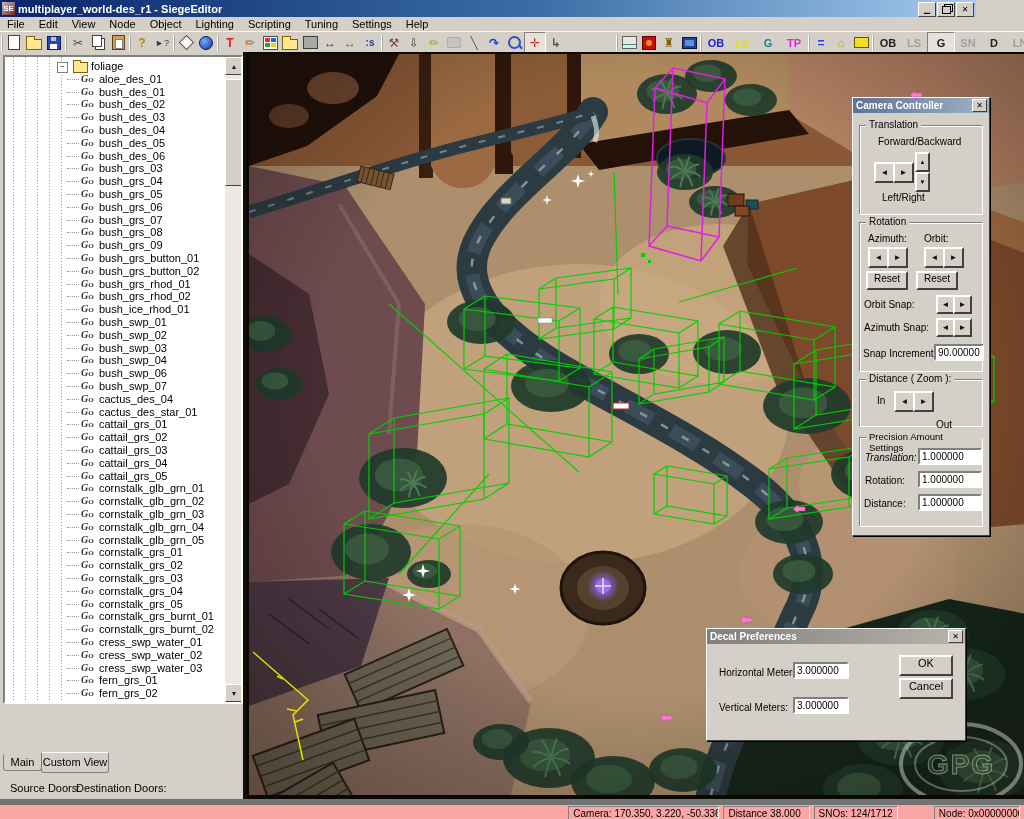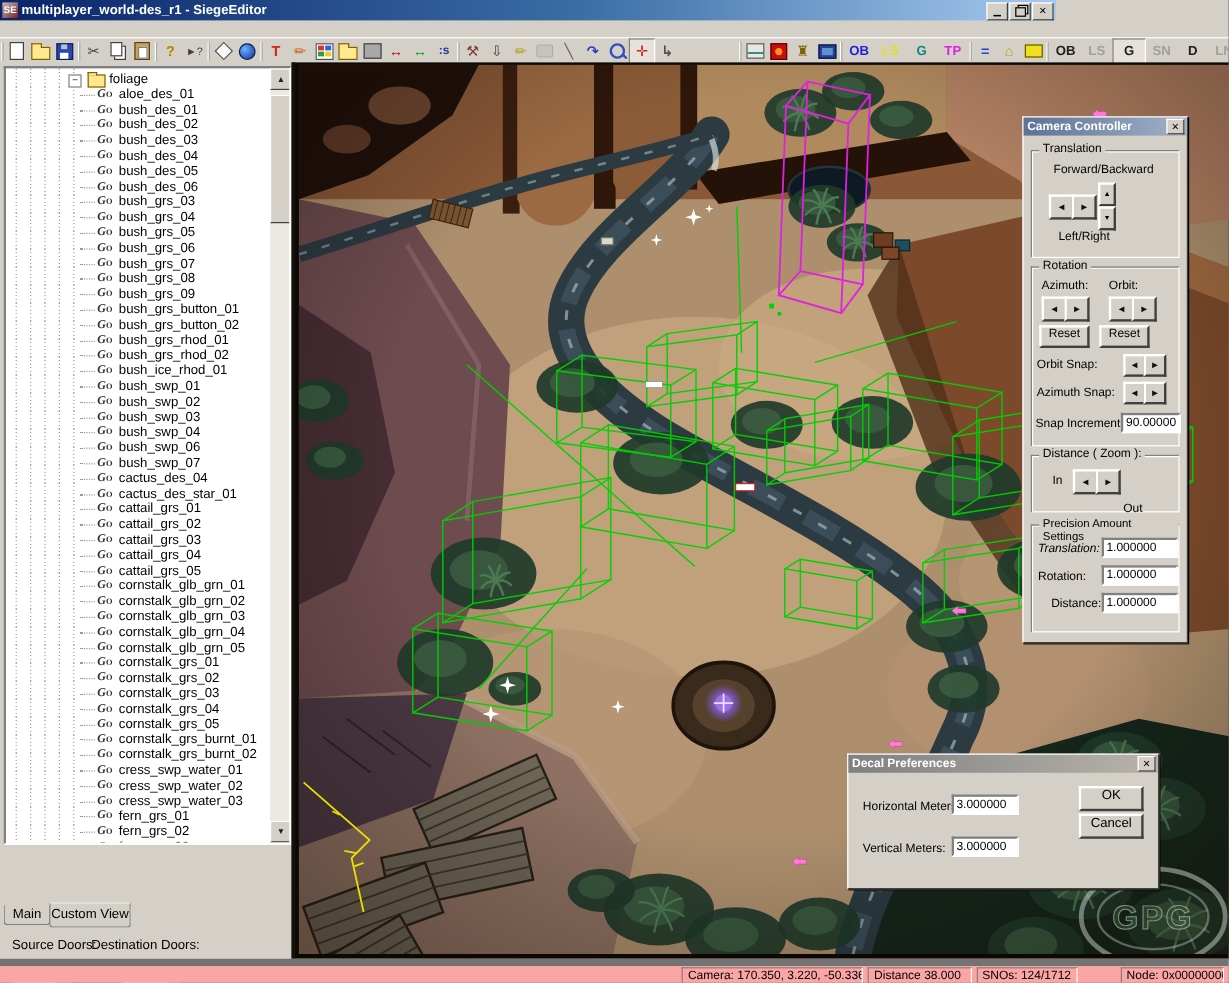--- a/index.html
+++ b/index.html
@@ -1,20 +1,20 @@
 <!DOCTYPE html>
 <html><head>
 <meta charset="utf-8">
 <style>
   html,body{margin:0;padding:0;background:#444;}
   #app{position:relative;width:1024px;height:819px;background:#d4d0c8;overflow:hidden;
        font-family:"Liberation Sans","DejaVu Sans",sans-serif;font-size:11px;color:#000;
        -webkit-font-smoothing:none;}
   
-  #titlebar{position:absolute;left:0;top:0;width:880px;height:17px;
+  #titlebar{position:absolute;left:0;top:0;width:976px;height:17px;
     background:linear-gradient(90deg,#0a246a,#3a6ea5 55%,#a6caf0);display:flex;align-items:center;}
   #appicon{width:13px;height:13px;margin:0 3px 0 2px;background:linear-gradient(135deg,#c0c0c0,#7a2020);
     color:#fff;font-size:8px;font-weight:bold;display:flex;align-items:center;justify-content:center;}
   #titletext{color:#fff;font-weight:bold;font-size:11px;}
   #winbtns{position:absolute;right:2px;top:2px;display:flex;gap:1px;}
   .wbtn{width:16px;height:13px;background:#d4d0c8;border:1px solid;border-color:#fff #404040 #404040 #fff;
     display:flex;align-items:center;justify-content:center;font-size:8px;font-weight:bold;color:#000;}
   .wbtn .rsq{width:7px;height:6px;border:1px solid #000;background:#d4d0c8;box-shadow:2px -2px 0 -1px #d4d0c8,2px -2px 0 0 #000;}
   #menubar{position:absolute;left:0;top:17px;width:1024px;height:14px;display:flex;align-items:center;}
   .menuitem{padding:0 7px;height:14px;line-height:14px;}
@@ -117,20 +117,32 @@
     <span id="titletext">multiplayer_world-des_r1 - SiegeEditor</span>
     <div id="winbtns">
       <div class="wbtn">▁</div>
       <div class="wbtn">
           <span class="rsq"></span>
         </div>
       <div class="wbtn">✕</div>
     </div>
   </div>
 
+  <div id="menubar">
+      <div class="menuitem">File</div>
+      <div class="menuitem">Edit</div>
+      <div class="menuitem">View</div>
+      <div class="menuitem">Node</div>
+      <div class="menuitem">Object</div>
+      <div class="menuitem">Lighting</div>
+      <div class="menuitem">Scripting</div>
+      <div class="menuitem">Tuning</div>
+      <div class="menuitem">Settings</div>
+      <div class="menuitem">Help</div>
+    </div>
 
   <div id="toolbar">
       <div class="tgrip"></div>
       <div class="tbtn">
         <span class="ci i-page"></span>
       </div>
       <div class="tbtn">
         <span class="ci i-folder"></span>
       </div>
       <div class="tbtn">
@@ -886,21 +898,21 @@
       <div class="abtn" style="left:34px;top:11px;">◄</div>
       <div class="abtn" style="left:53px;top:11px;">►</div>
       <span class="lbl" style="left:76px;top:15px;margin-top:24px;">Out</span>
     </div>
     <div class="grp" style="left:6px;top:339px;width:122px;height:88px;">
       <span class="glabel" style="font-size:9.5px;">Precision Amount Settings</span>
       <span class="lbl" style="left:5px;top:14px;font-style:italic;">Translation:</span>
       <input class="field" style="left: 58px; top: 10px; width: 56px;" value="1.000000">
       <span class="lbl" style="left:5px;top:37px;">Rotation:</span>
       <input class="field" style="left: 58px; top: 33px; width: 56px;" value="1.000000">
-      <span class="lbl" style="left:16px;top:60px;">Distance:</span>
+      <span class="lbl" style="left:4px;top:60px;">Distance:</span>
       <input class="field" style="left: 58px; top: 56px; width: 56px;" value="1.000000">
     </div>
   </div>
 
   <div id="decal">
     <div class="ptitle">
       <span>Decal Preferences</span>
       <span class="pclose">✕</span>
     </div>
     <span class="lbl" style="left:12px;top:38px;">Horizontal Meters:</span>

